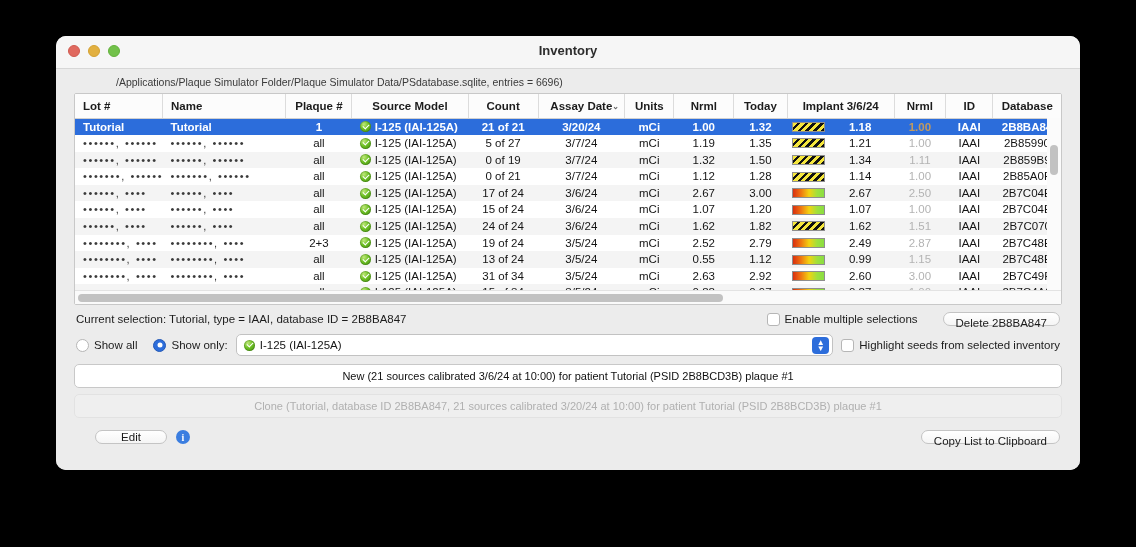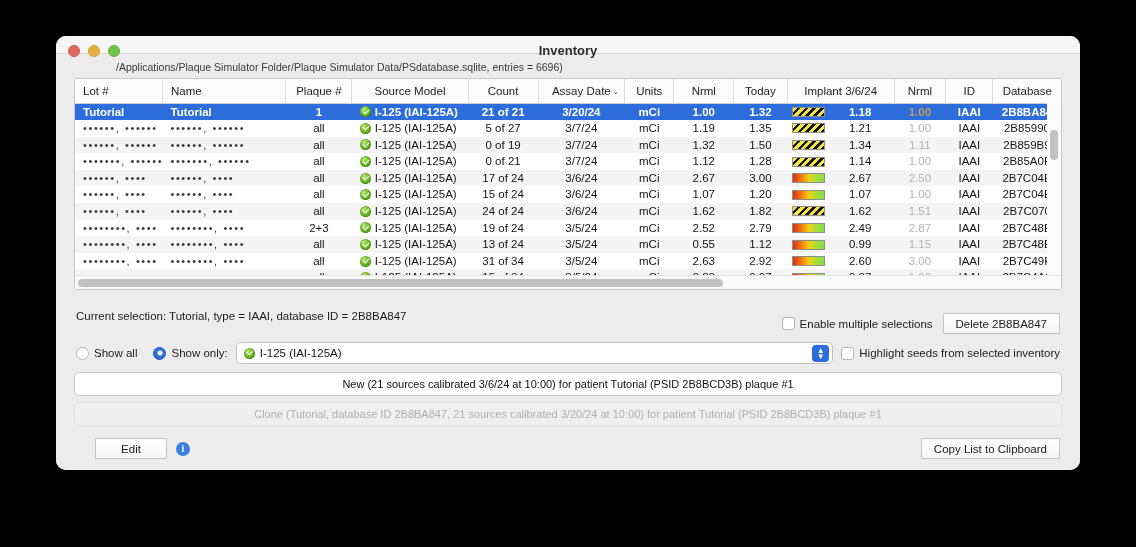--- a/index.html
+++ b/index.html
@@ -18,21 +18,21 @@
     background: #ececec;
     border-radius: 10px;
     box-shadow: 0 10px 34px rgba(0,0,0,0.55);
     overflow: hidden;
     display: flex;
     flex-direction: column;
   }
 
   
   #titlebar {
-    height: 18px;
+    height: 33px;
     background: #f6f6f6;
     border-bottom: 1px solid #d7d7d7;
     position: relative;
     flex: 0 0 auto;
   }
   .traffic {
     position: absolute;
     top: 9px;
     display: flex;
     gap: 8px;
@@ -81,21 +81,21 @@
   }
   table {
     border-collapse: collapse;
     width: 100%;
     table-layout: fixed;
     font-size: 11.5px;
   }
   thead th {
     background: #fcfcfc;
     height: 24px;
-    font-weight: normal;
+    font-weight: bold;
     font-size: 11.5px;
     color: #1c1c1c;
     border-right: 1px solid #dcdcdc;
     border-bottom: 1px solid #d0d0d0;
     padding: 0 4px;
     position: relative;
     white-space: nowrap;
     overflow: hidden;
   }
   thead th.left { text-align: left; padding-left: 8px; }
@@ -180,37 +180,37 @@
   }
 
   
   #selinfo-row {
     display: flex; align-items: center;
     justify-content: space-between;
     padding: 7px 2px 2px 2px;
     flex: 0 0 auto;
   }
   #selinfo { font-size: 11.5px; color: #1c1c1c; text-align: right; }
-  .right-group { display: flex; gap: 10px; margin-top: 16px; }
+  .right-group { display: flex; gap: 25px; }
 
   .checkrow { display: flex; align-items: center; gap: 5px; font-size: 11.5px; color:#1c1c1c; }
   .cbox {
     width: 13px; height: 13px; border-radius: 3px;
     background: #fff; border: 1px solid #b6b6b6;
     flex: 0 0 auto;
   }
 
   .btn {
     background: linear-gradient(#ffffff,#f5f5f5);
     border: 1px solid #c4c4c4;
-    border-radius: 1px;
+    border-radius: 8px;
     font-size: 11.5px;
     color: #1b1b1b;
     padding: 3px 12px;
-    height: 21px;
+    height: 14px;
     line-height: 14px;
     font-family: "Liberation Sans", sans-serif;
     cursor: default;
   }
 
   
   #filter-row {
     display: flex; align-items: center;
     gap: 8px;
     padding: 6px 2px 0 2px;

